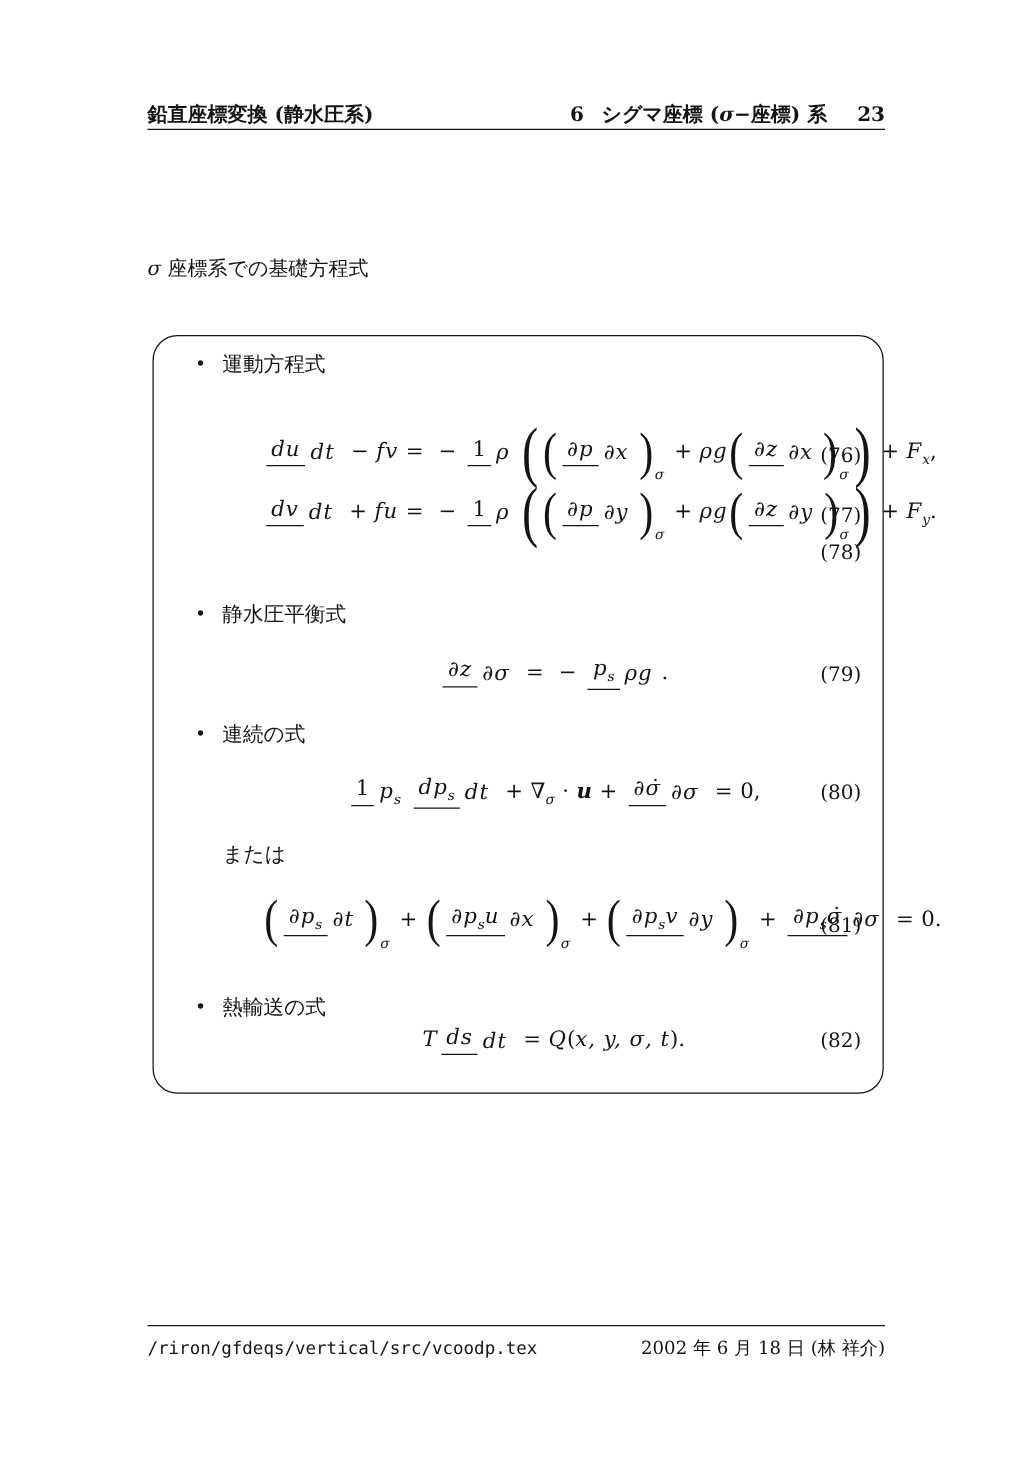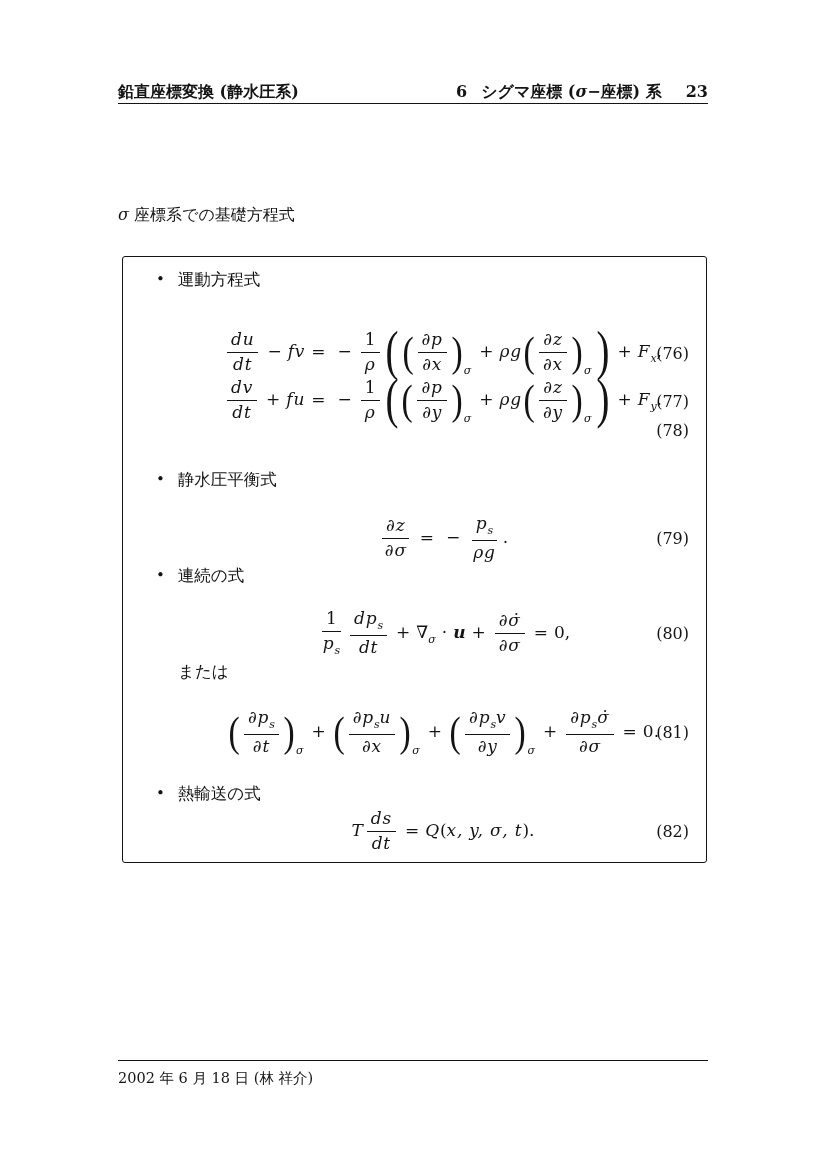--- a/index.html
+++ b/index.html
@@ -21,22 +21,22 @@
   .hdr-page { margin-left:24px; }
   .it { font-style:italic; font-family:"DejaVu Serif","Liberation Serif",serif; }
   
   .intro {
     position:absolute; top:141px; left:118px; width:593px;
     font-size:16px; line-height:27px; text-align:justify;
   }
   .subhead { position:absolute; top:205px; left:118px; font-size:16px; }
   
   .eqbox {
-    position:absolute; top:256px; left:122px; width:583px; height:605px;
-    border:1.4px solid #141414; border-radius:3px;
+    position:absolute; top:268px; left:122px; width:583px; height:605px;
+    border:1.4px solid #141414; border-radius:20px;
   }
   .bullet-row { position:absolute; left:33px; font-size:16.5px; white-space:nowrap; }
   .bullet-dot { display:inline-block; margin-right:13px; font-size:15px; vertical-align:1px; }
   #row-b1 { top:12px; }
   #row-b2 { top:212px; }
   #row-b3 { top:308px; }
   #row-b4 { top:514px;margin-top:12px; }
   .or-row { position:absolute; left:55px; top:404px; font-size:16.5px; }
   
   .eq-row { position:absolute; left:0; width:100%; }
@@ -56,21 +56,21 @@
     font-style:normal; font-size:16px;
   }
   
   .mi { font-style:italic; letter-spacing:0.8px; }
   .mr { font-style:normal; }
   .mb { font-style:italic; font-weight:bold; }
   .mo { font-style:normal; margin:0 6px; }
   .msub { font-style:italic; font-size:11px; vertical-align:-5px; letter-spacing:0; }
   .msub.low { vertical-align:-17px; margin-right:2px; }
   .mfrac {
-    display:inline-flex; flex-direction:column; align-items:center;
+    display:inline-flex; flex-direction:row; align-items:center;
     vertical-align:middle; margin:0 3px; line-height:1;
   }
   .mnum { display:block; border-bottom:1px solid #141414; padding:1px 4px 3px; line-height:1.05; }
   .mden { display:block; padding:3px 4px 1px; line-height:1.05; }
   .mp { display:inline-block; font-style:normal; vertical-align:middle; font-family:"Liberation Serif","DejaVu Serif",serif; }
   .mp.s1 { font-size:42px; line-height:0.78; transform:scaleX(0.8); }
   .mp.s2 { font-size:54px; line-height:0.74; transform:scaleX(0.72); }
   
   .ftr {
     position:absolute; top:1060px; left:118px; width:590px;
@@ -202,16 +202,17 @@
       <div class="eq-body"><span class="mi">T</span><span class="mfrac">
             <span class="mnum"><span class="mi">ds</span></span>
             <span class="mden"><span class="mi">dt</span></span>
           </span><span class="mo">=</span><span class="mi">Q</span><span class="mr">(</span><span class="mi">x, y, σ, t</span><span class="mr">).</span></div>
       <span class="eq-no">(82)</span>
     </div>
 
   </div>
 
   <div class="ftr">
+    <span class="ftr-path">/riron/gfdeqs/vertical/src/vcoodp.tex</span>
     <span>2002 年 6 月 18 日 (林 祥介)</span>
   </div>
 
 </div>
 
 </body></html>

